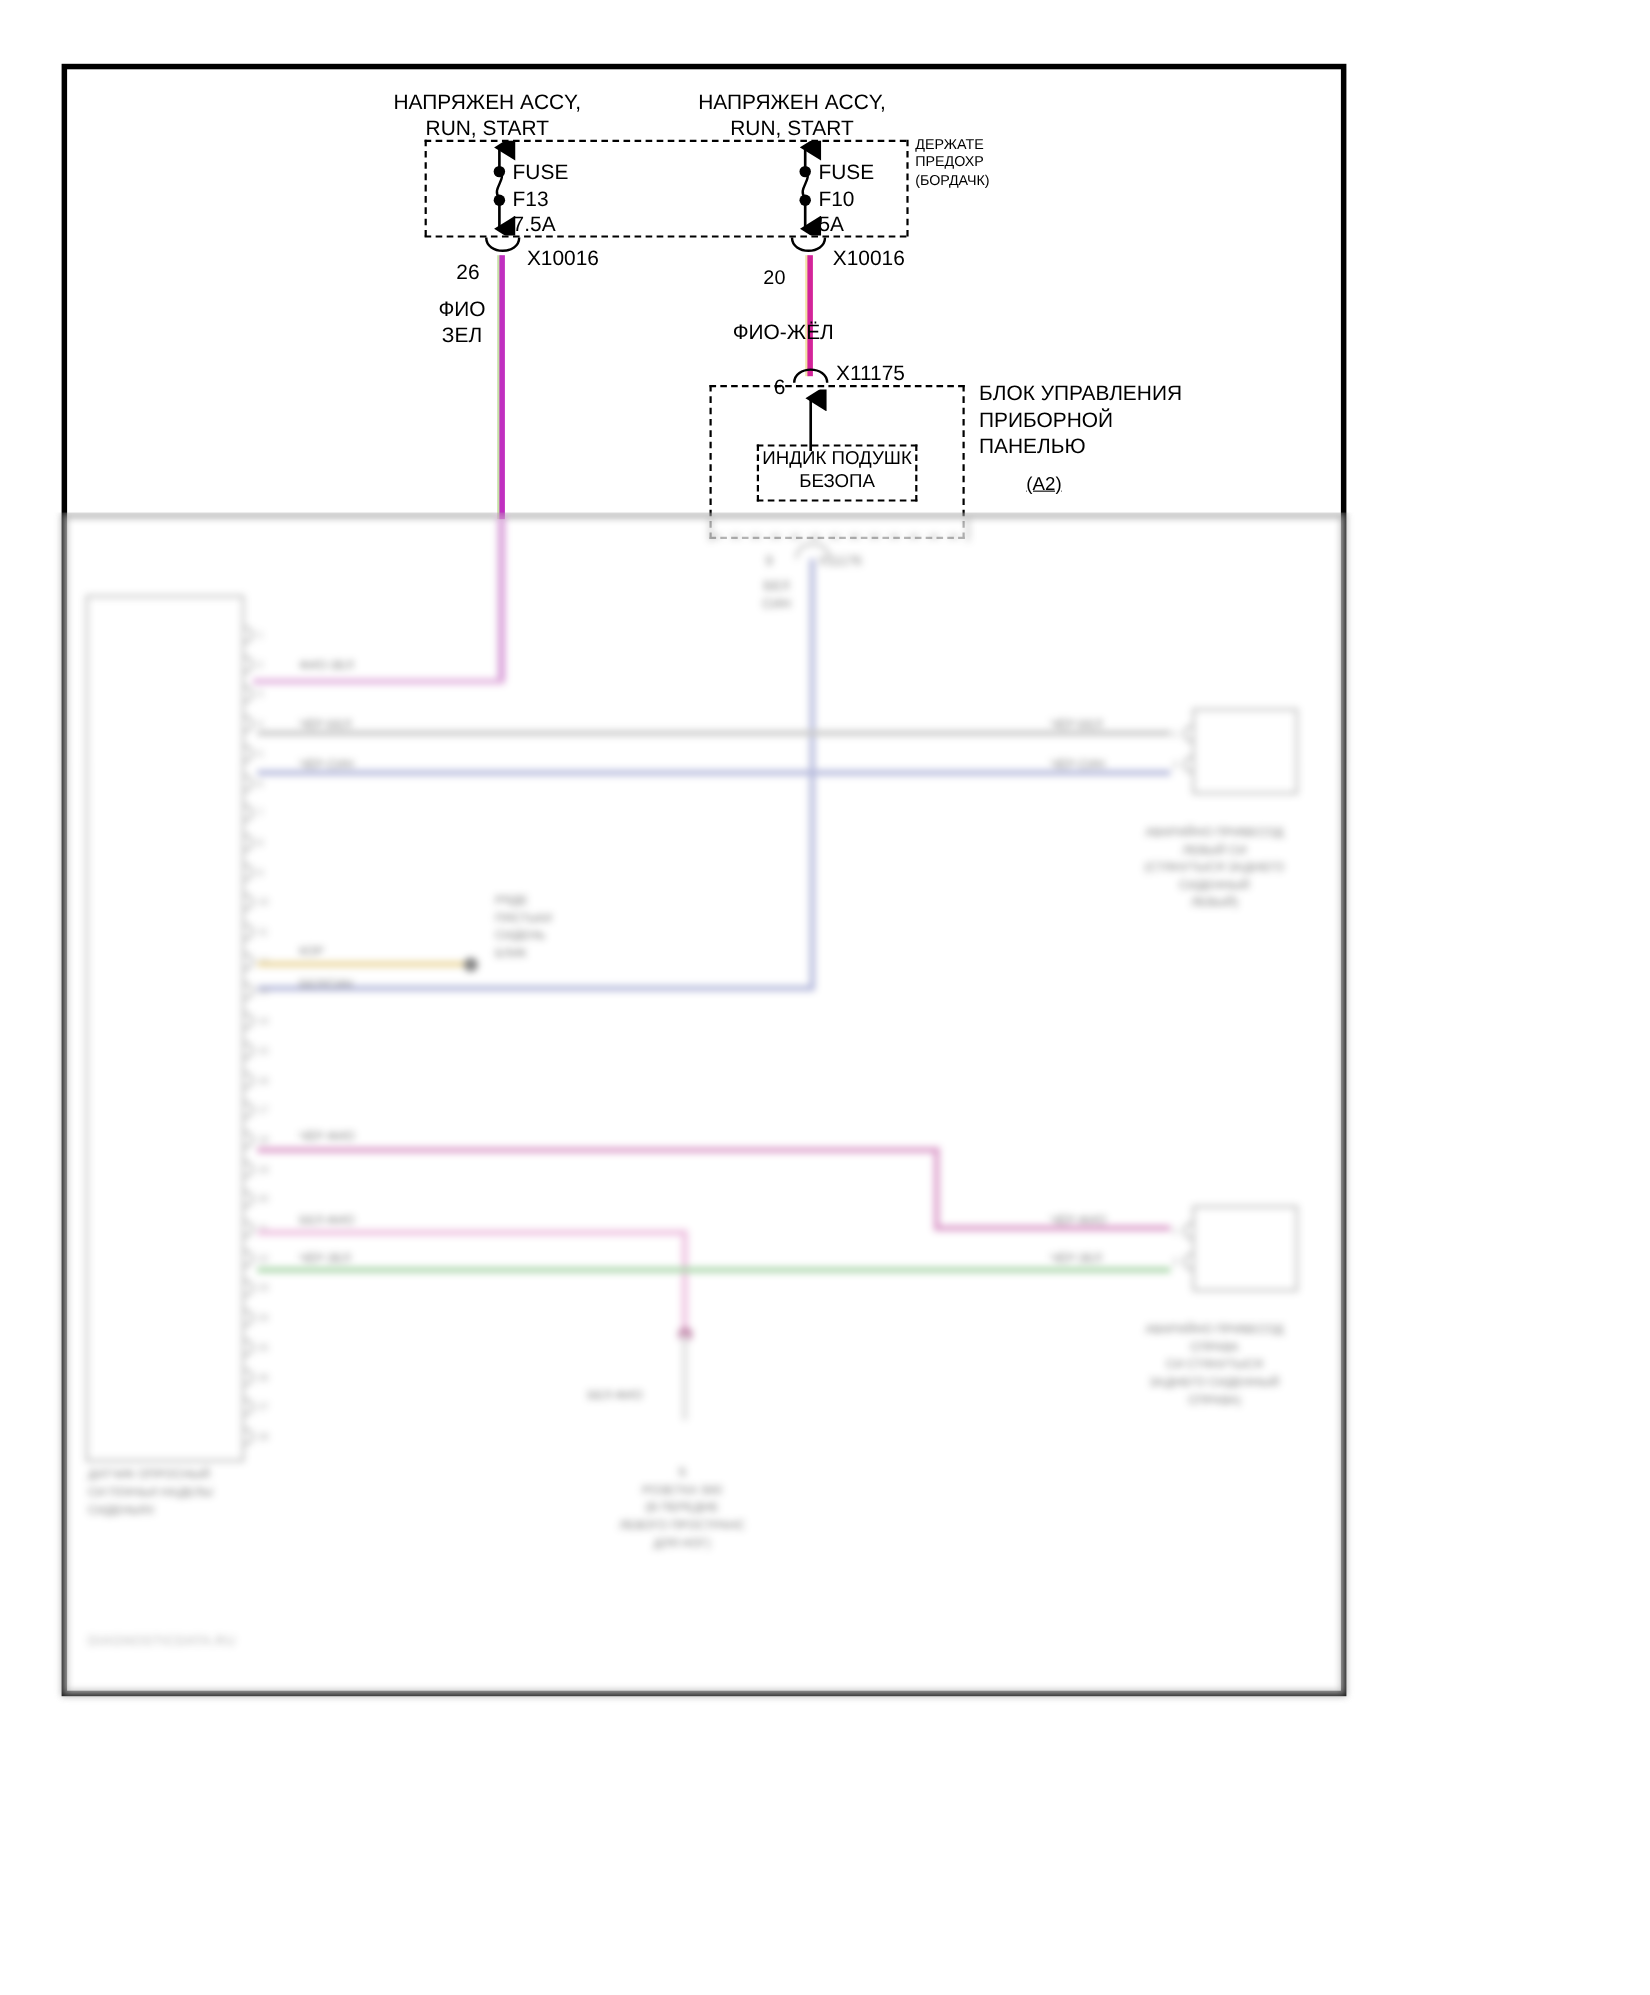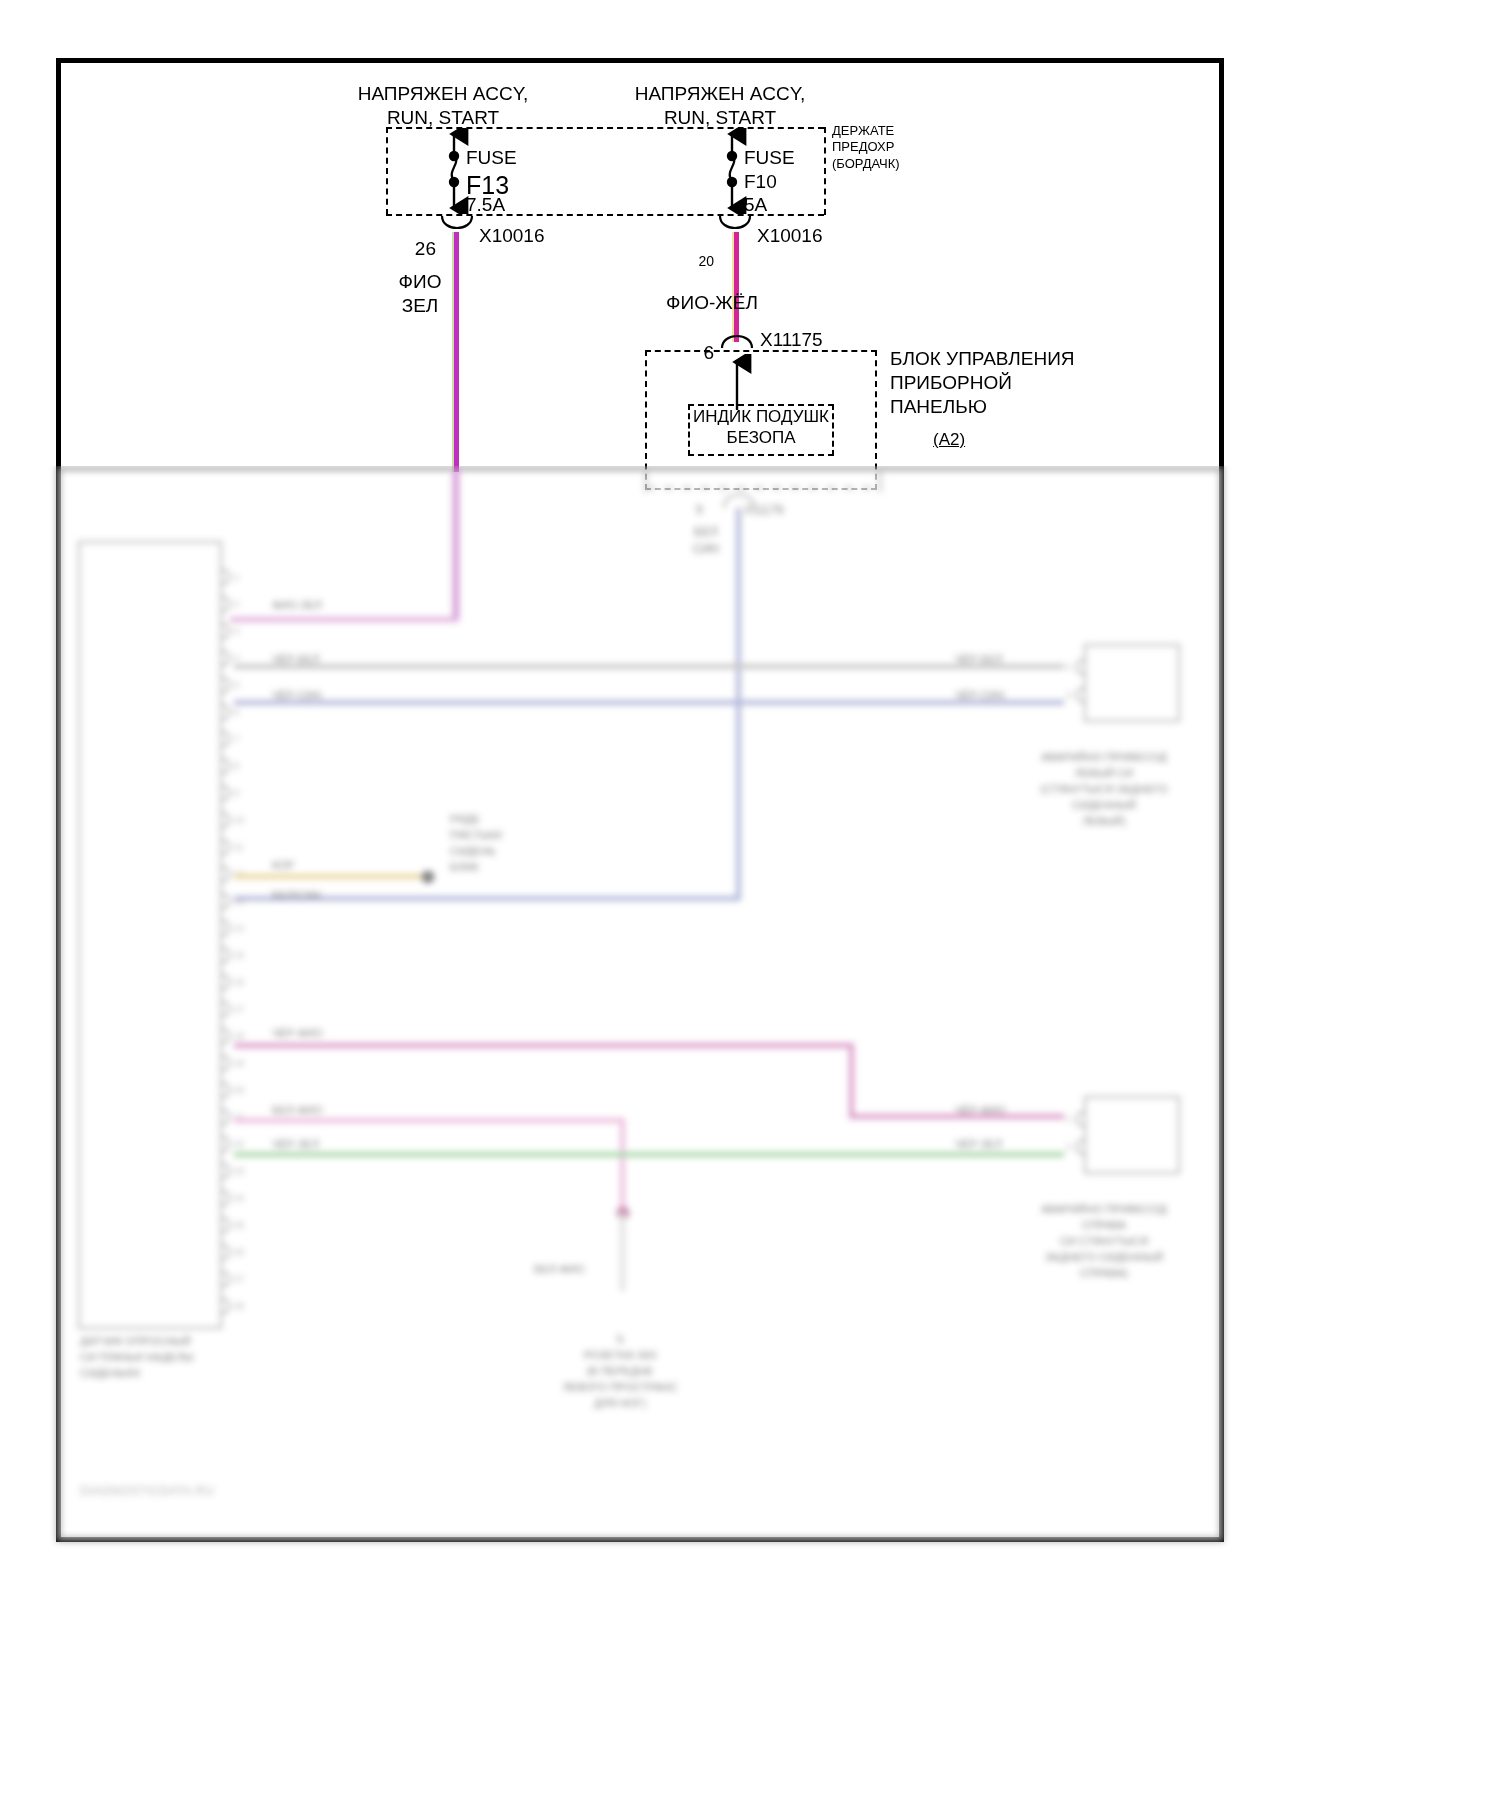--- a/index.html
+++ b/index.html
@@ -148,21 +148,21 @@
           <path d="M0,2 L5,10 L10,2 Z" fill="#000"></path>
         </marker>
       </defs>
       <line x1="14" y1="28" x2="14" y2="6" stroke="#000" stroke-width="2.4" marker-end="url(#arrU)"></line>
       <line x1="14" y1="58" x2="14" y2="80" stroke="#000" stroke-width="2.4" marker-end="url(#arrD)"></line>
       <path d="M14,28 C22,34 6,44 14,52 C18,55 14,58 14,58" fill="none" stroke="#000" stroke-width="2.2"></path>
       <circle cx="14" cy="28" r="5.2" fill="#000"></circle>
       <circle cx="14" cy="54" r="5.2" fill="#000"></circle>
     </svg>
     <div class="txt" style="left:466px; top:146px; font-size:19px;">FUSE</div>
-    <div class="txt" style="left:466px; top:170px; font-size:25px;">F13</div>
+    <div class="txt" style="left:466px; top:170px; font-size:19px;">F13</div>
     <div class="txt" style="left:466px; top:193px; font-size:19px;">7.5A</div>
 
     <svg style="position:absolute; left:440px; top:214px;" width="36" height="20">
       <path d="M2,2 C2,18 32,18 32,2" fill="none" stroke="#000" stroke-width="2.2"></path>
     </svg>
     <div class="txt txt-r" style="left:436px; top:224px; font-size:19px;">26</div>
     <div class="txt" style="left:479px; top:224px; font-size:19px;">X10016</div>
 
     <div class="wire" style="left:452px; top:232px; width:4px; height:240px; background:#c7e0a8;"></div>
     <div class="wire" style="left:454px; top:232px; width:5px; height:240px; background:#c02fc0;"></div>
@@ -180,21 +180,21 @@
       <circle cx="14" cy="28" r="5.2" fill="#000"></circle>
       <circle cx="14" cy="54" r="5.2" fill="#000"></circle>
     </svg>
     <div class="txt" style="left:744px; top:146px; font-size:19px;">FUSE</div>
     <div class="txt" style="left:744px; top:170px; font-size:19px;">F10</div>
     <div class="txt" style="left:744px; top:193px; font-size:19px;">5A</div>
 
     <svg style="position:absolute; left:718px; top:214px;" width="36" height="20">
       <path d="M2,2 C2,18 32,18 32,2" fill="none" stroke="#000" stroke-width="2.2"></path>
     </svg>
-    <div class="txt txt-r" style="left:714px; top:240px; font-size:14px;">20</div>
+    <div class="txt txt-r" style="left:714px; top:228px; font-size:18px;">20</div>
     <div class="txt" style="left:757px; top:224px; font-size:19px;">X10016</div>
 
     <div class="txt" style="left:832px; top:123px; font-size:13px;">ДЕРЖАТЕ
 ПРЕДОХР
 (БОРДАЧК)</div>
 
     <div class="wire" style="left:732px; top:232px; width:4px; height:110px; background:#f2e3a6;"></div>
     <div class="wire" style="left:734px; top:232px; width:5px; height:110px; background:#d4249a;"></div>
 
     <div class="txt txt-r" style="left:758px; top:278px; font-size:19px;">ФИО-ЖЁЛ</div>

